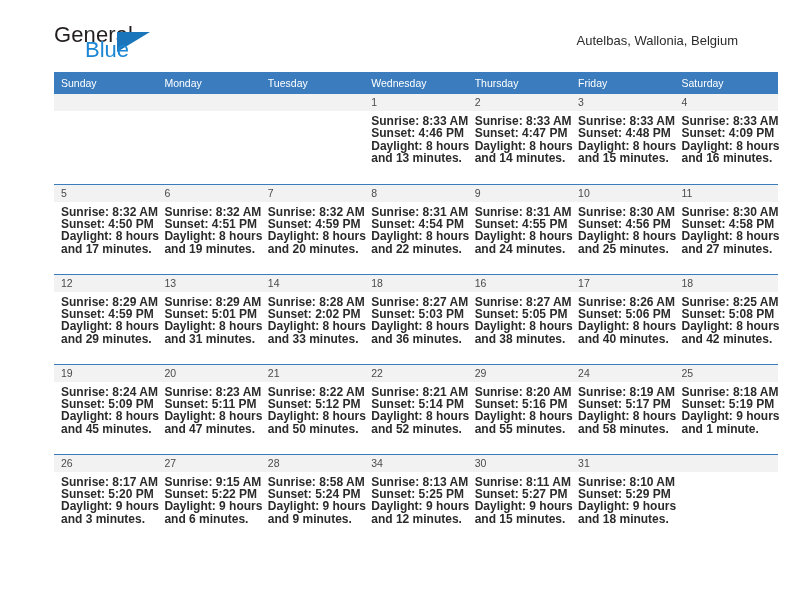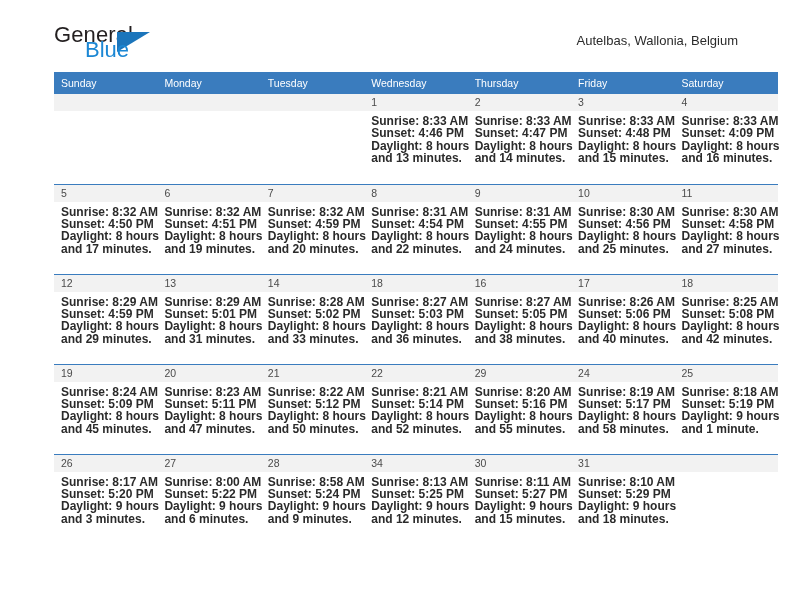--- a/index.html
+++ b/index.html
@@ -268,21 +268,21 @@
               <div>Sunrise: 8:29 AM</div>
               <div>Sunset: 5:01 PM</div>
               <div>Daylight: 8 hours</div>
               <div>and 31 minutes.</div>
             </div>
           </td>
           <td>
             <div class="daynum-band">14</div>
             <div class="cell-body">
               <div>Sunrise: 8:28 AM</div>
-              <div>Sunset: 5:02 PM</div>
+              <div>Sunset: 2:02 PM</div>
               <div>Daylight: 8 hours</div>
               <div>and 33 minutes.</div>
             </div>
           </td>
           <td>
             <div class="daynum-band">18</div>
             <div class="cell-body">
               <div>Sunrise: 8:27 AM</div>
               <div>Sunset: 5:03 PM</div>
               <div>Daylight: 8 hours</div>
@@ -388,21 +388,21 @@
             <div class="cell-body">
               <div>Sunrise: 8:17 AM</div>
               <div>Sunset: 5:20 PM</div>
               <div>Daylight: 9 hours</div>
               <div>and 3 minutes.</div>
             </div>
           </td>
           <td>
             <div class="daynum-band">27</div>
             <div class="cell-body">
-              <div>Sunrise: 8:00 AM</div>
+              <div>Sunrise: 9:15 AM</div>
               <div>Sunset: 5:22 PM</div>
               <div>Daylight: 9 hours</div>
               <div>and 6 minutes.</div>
             </div>
           </td>
           <td>
             <div class="daynum-band">28</div>
             <div class="cell-body">
               <div>Sunrise: 8:58 AM</div>
               <div>Sunset: 5:24 PM</div>

